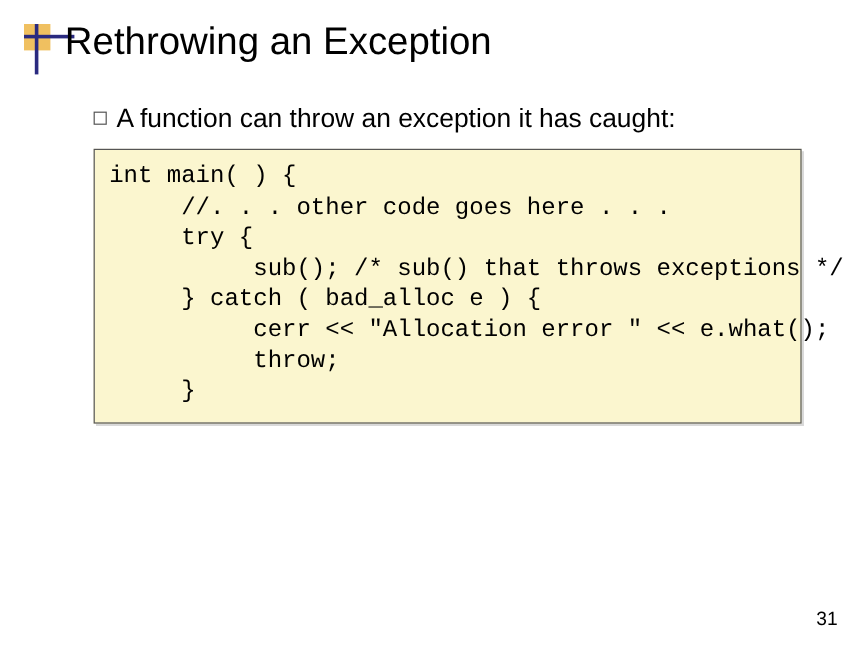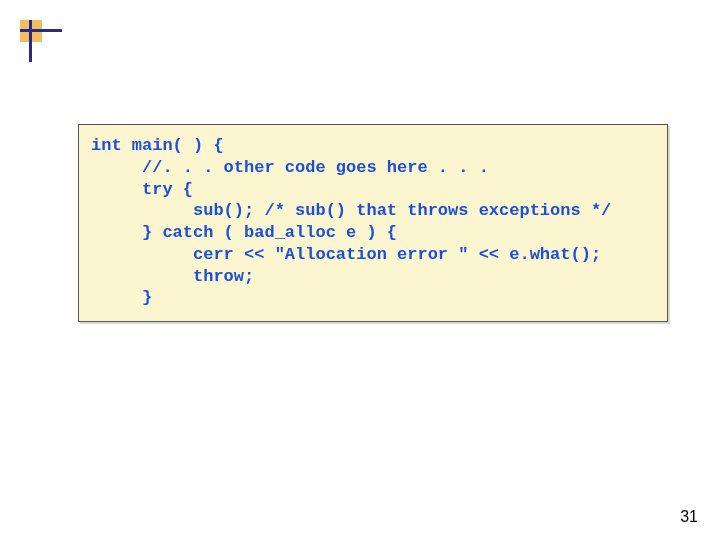--- a/index.html
+++ b/index.html
@@ -88,46 +88,51 @@
     width: 590px;
     background: #fbf6cf;
     border: 1.5px solid #555;
     padding: 10px 12px 12px 12px;
     box-sizing: border-box;
     box-shadow: 2px 2px 0 rgba(0,0,0,0.15);
   }
   .code-box pre {
     margin: 0;
     font-family: "Courier New", Courier, monospace;
-    font-size: 17px;
-    font-weight: bold;
+    font-size: 20px;
+    font-weight: normal;
     line-height: 1.28;
     white-space: pre;
-    color: #1d4ed8;
+    color: #000000;
   }
   .page-num {
     position: absolute;
     right: 22px;
     bottom: 14px;
     font-size: 16px;
     color: #000;
   }
 </style>
 </head>
 <body>
 
 <div class="slide">
 
   <div class="corner">
     <div class="square"></div>
     <div class="hline"></div>
     <div class="vline"></div>
   </div>
 
+  <div class="title">Rethrowing an Exception</div>
 
+  <div class="bullet-row">
+    <div class="bullet-icon"></div>
+    <div class="bullet-text">A function can throw an exception it has caught:</div>
+  </div>
 
   <div class="code-box">
     <pre>int main( ) {
      //. . . other code goes here . . .
      try {
           sub(); /* sub() that throws exceptions */
      } catch ( bad_alloc e ) {
           cerr &lt;&lt; "Allocation error " &lt;&lt; e.what();
           throw;
      }</pre>

